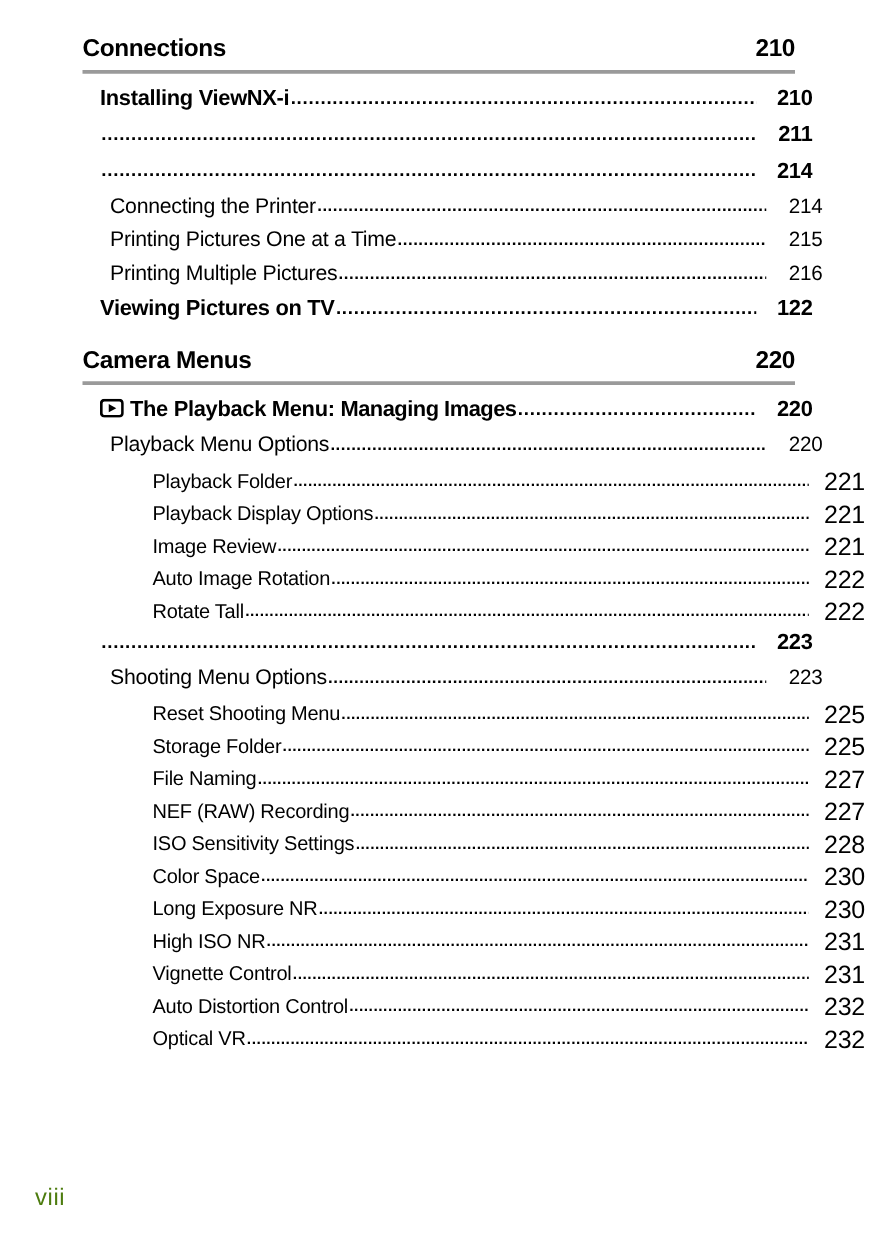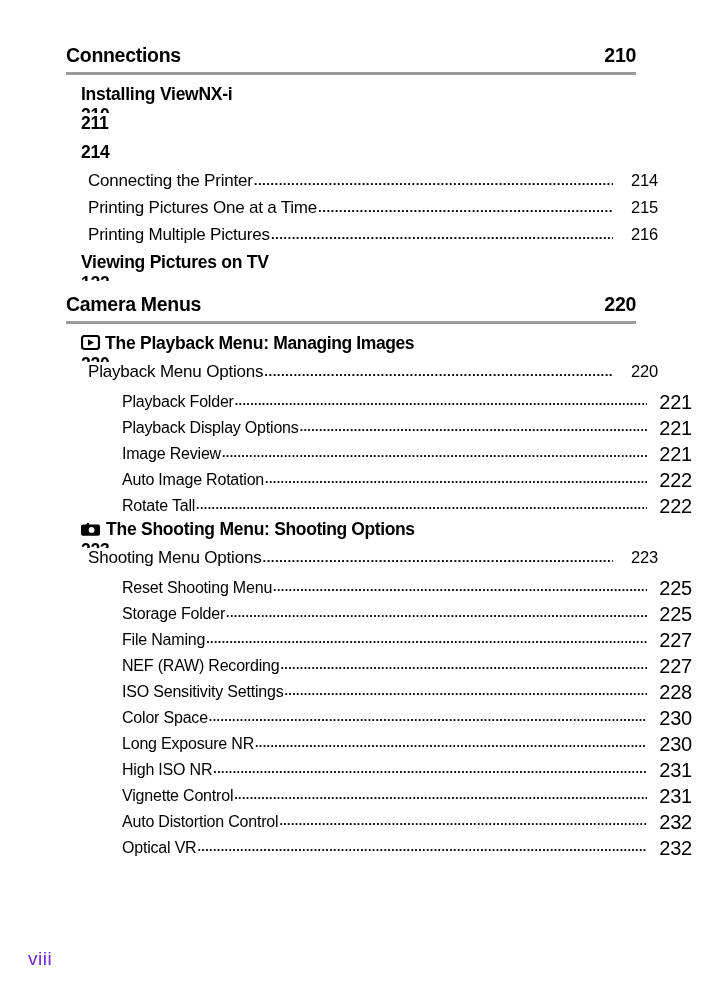--- a/index.html
+++ b/index.html
@@ -28,21 +28,21 @@
     left: 66px;
     top: 28px;
     width: 570px;
   }
 
   
   .section {
     margin-top: 12px;
   }
   .section:first-child {
-    margin-top: 16px;
+    margin-top: 0;
   }
   .section-head {
     display: flex;
     align-items: baseline;
     font-weight: bold;
     font-size: 19.5px;
     letter-spacing: -0.3px;
     padding-bottom: 2px;
   }
   .section-title {
@@ -92,21 +92,20 @@
     white-space: nowrap;
   }
 
   
   .lvl1 {
     font-size: 17.5px;
     font-weight: bold;
     letter-spacing: -0.25px;
     padding-left: 14px;
     height: 29px;
-    flex-direction: column;
   }
   .lvl1 .entry-page { font-weight: bold; font-size: 17.5px; }
   .lvl1 .leader { font-size: 15px; position: relative; top: -1px; }
 
   
   .lvl2 {
     font-size: 17px;
     font-weight: normal;
     letter-spacing: -0.2px;
     padding-left: 22px;
@@ -143,21 +142,21 @@
   .icon svg { display: block; }
 
   
   .folio {
     position: absolute;
     left: 28px;
     top: 948px;
     font-size: 19px;
     font-weight: normal;
     letter-spacing: 0.5px;
-    color: #6d28d9;
+    color: #4d7c0f;
   }
 </style>
 </head>
 <body>
 
 <div class="page">
   <div class="content" id="toc-content">
       <div class="section">
         <div class="section-head">
           <span class="section-title">Connections</span>
@@ -238,24 +237,20 @@
           <span class="entry-label"><span>Auto Image Rotation</span></span>
           <span class="leader">..................................................................................................................................</span>
           <span class="entry-page">222</span>
         </div>
         <div class="entry lvl3">
           <span class="entry-label"><span>Rotate Tall</span></span>
           <span class="leader">..................................................................................................................................</span>
           <span class="entry-page">222</span>
         </div>
         <div class="entry lvl1">
-          <span class="entry-label"><span class="icon"><svg width="20" height="15" viewBox="0 0 20 15">
-                <path d="M2 3.6 h3.2 l1.0 -1.6 h1.9 l0 1.6 h8.9 a2 2 0 0 1 2 2 v7.2 a2 2 0 0 1 -2 2 h-15 a2 2 0 0 1 -2 -2 v-7.2 a2 2 0 0 1 2 -2 z" fill="#000000"></path>
-                <circle cx="10.6" cy="8.9" r="2.9" fill="#ffffff"></circle>
-              </svg></span><span>The Shooting Menu: </span><span class="ital">Shooting Options</span></span>
           <span class="leader">..................................................................................................................................</span>
           <span class="entry-page">223</span>
         </div>
         <div class="entry lvl2">
           <span class="entry-label"><span>Shooting Menu Options</span></span>
           <span class="leader">..................................................................................................................................</span>
           <span class="entry-page">223</span>
         </div>
         <div class="entry lvl3">
           <span class="entry-label"><span>Reset Shooting Menu</span></span>

